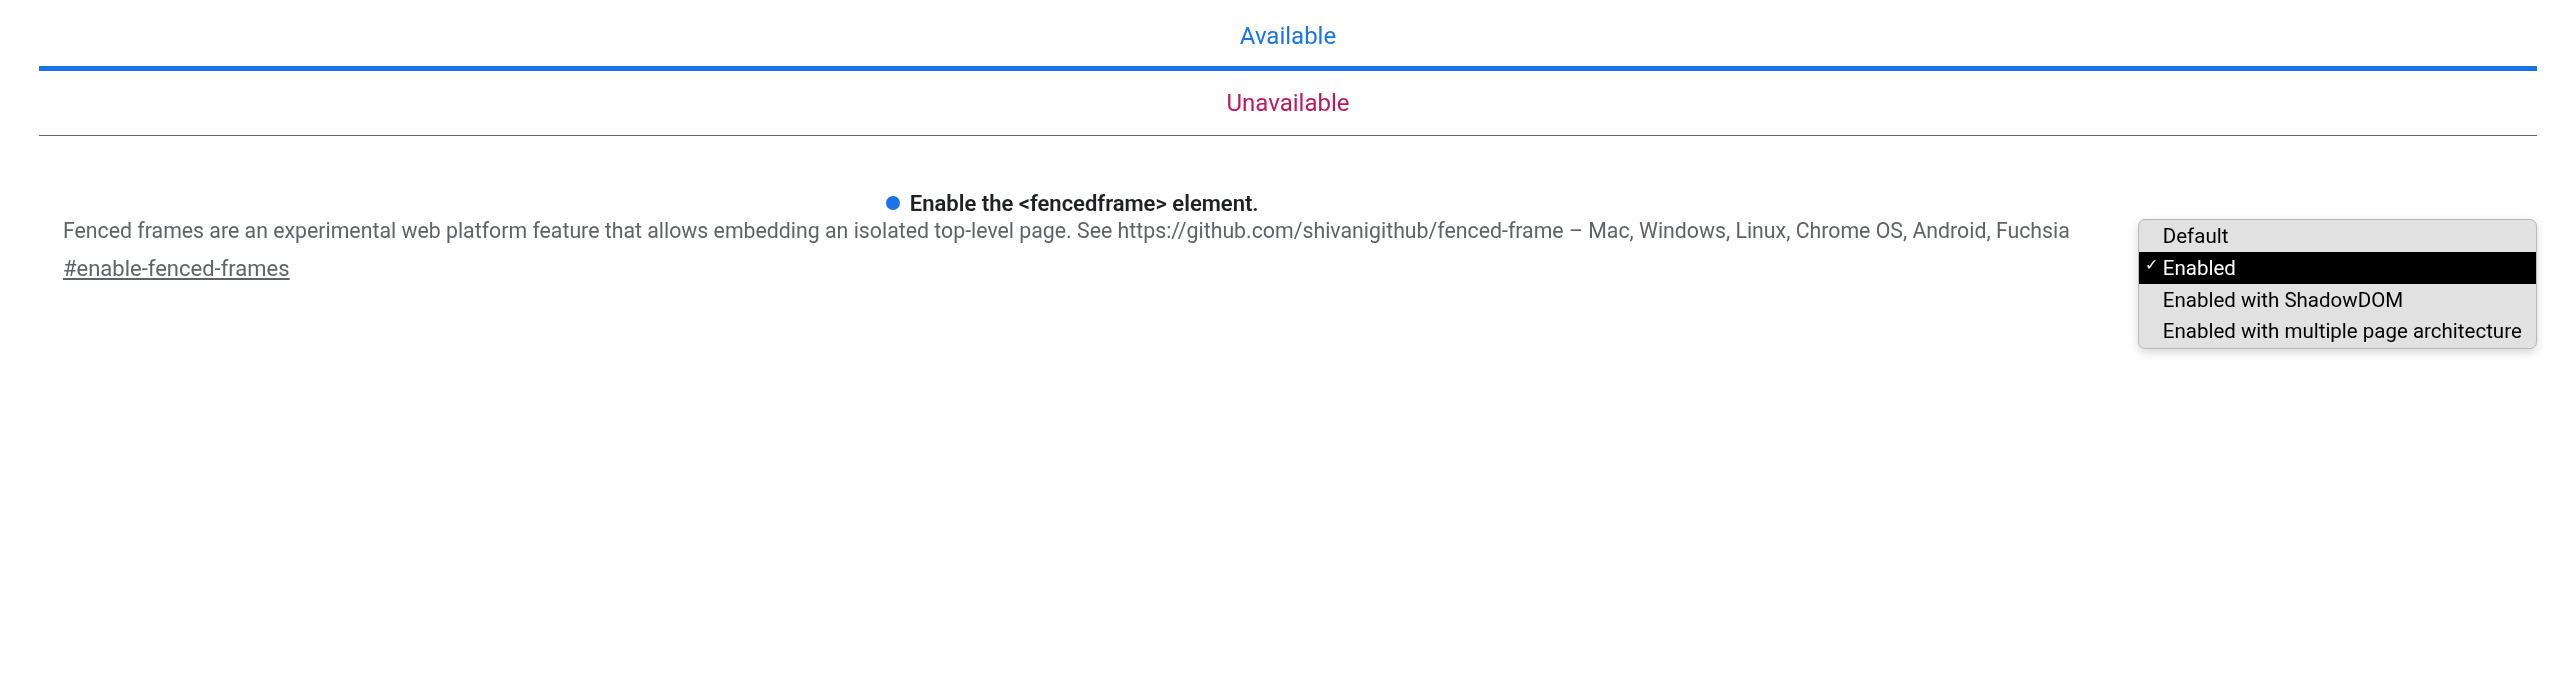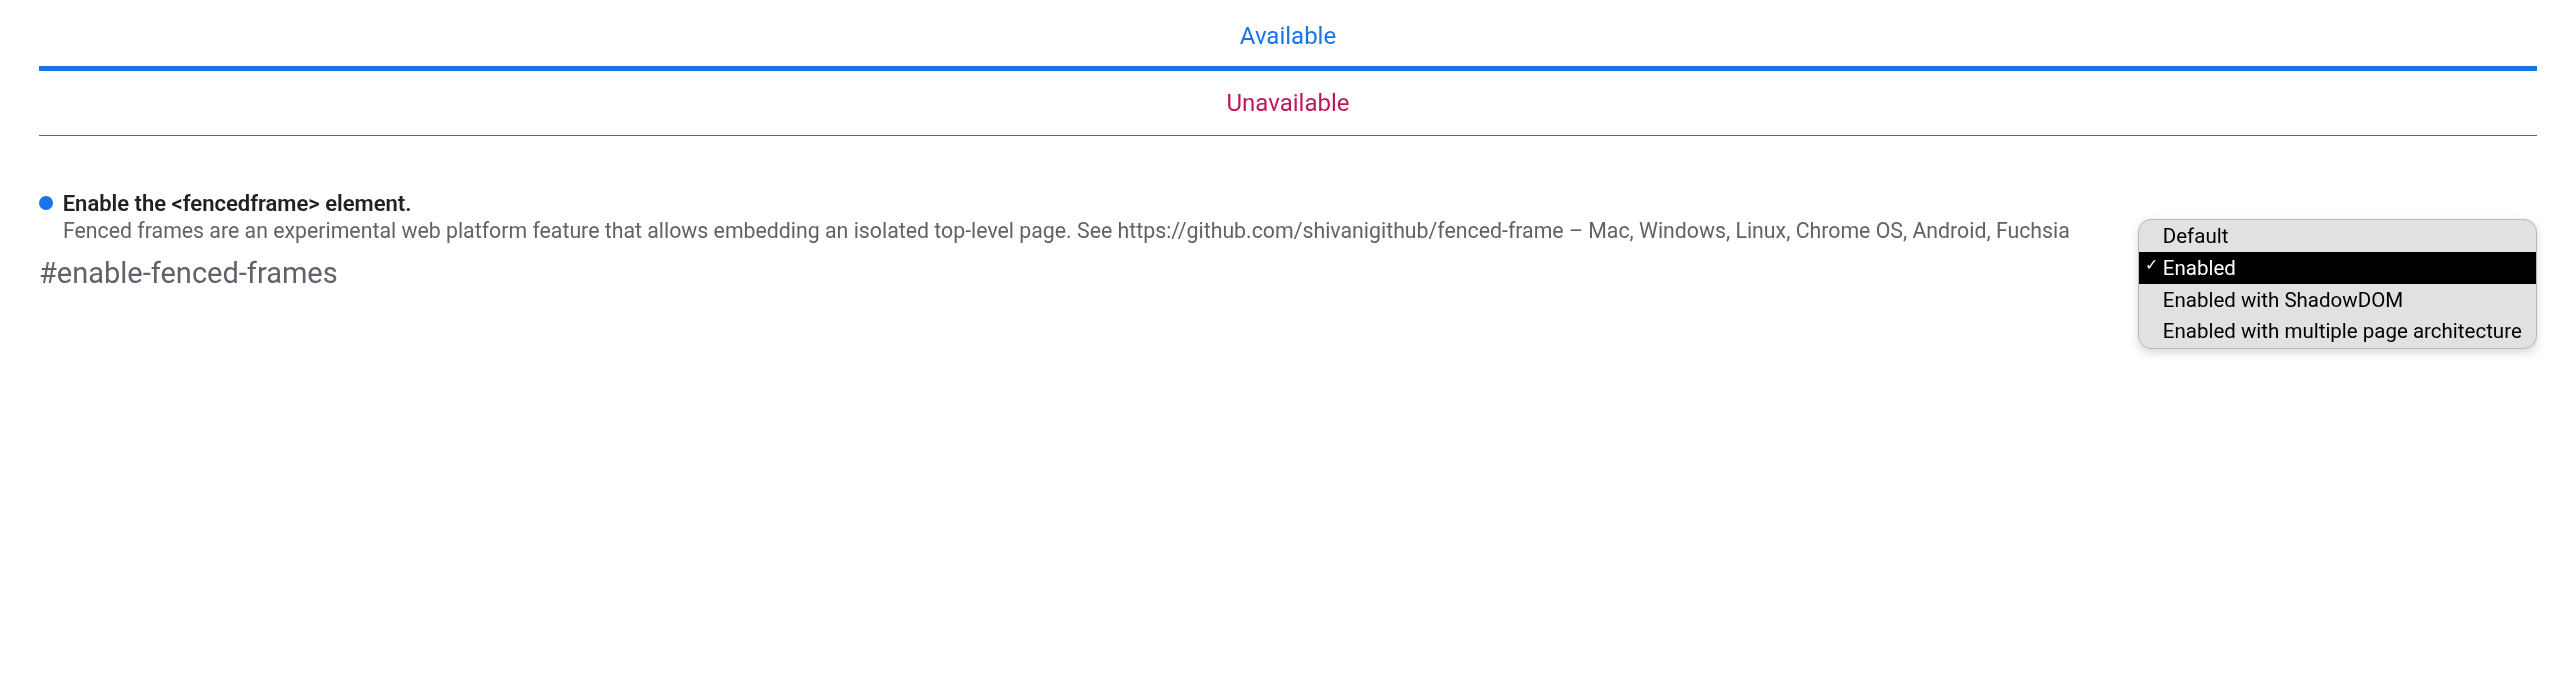--- a/index.html
+++ b/index.html
@@ -56,20 +56,21 @@
 
     .flag-text {
       flex: 1;
       min-width: 0;
     }
 
     .title-line {
       display: flex;
       align-items: center;
       gap: 9.5px;
+      justify-content: center;
     }
 
     .bullet {
       width: 14.2px;
       height: 14.2px;
       border-radius: 50%;
       background: #1a73e8;
       flex-shrink: 0;
     }
 
@@ -81,35 +82,37 @@
 
     .flag-desc {
       margin-left: 24px;
       color: #5f6368;
       line-height: 1.45;
       font-size: 21.3px;
     }
 
     .flag-hash {
       margin-top: 9.5px;
+      margin-left: 24px;
       color: #5f6368;
-      font-size: 29px;
+      text-decoration: underline;
+      font-size: 22px;
       display: inline-block;
     }
 
     .dropdown-wrap {
       flex-shrink: 0;
       position: relative;
       margin-top: 28.4px;
     }
 
     .dropdown {
       background: #e1e1e1;
       border: 0.8px solid #b8b8b8;
-      border-radius: 13px;
+      border-radius: 7px;
       min-width: 379px;
       box-shadow: 0 3.2px 9.5px rgba(0,0,0,0.15);
       overflow: hidden;
     }
 
     .opt {
       padding: 1.6px 14.2px 1.6px 24px;
       font-size: 20.5px;
       color: #000;
       cursor: pointer;

